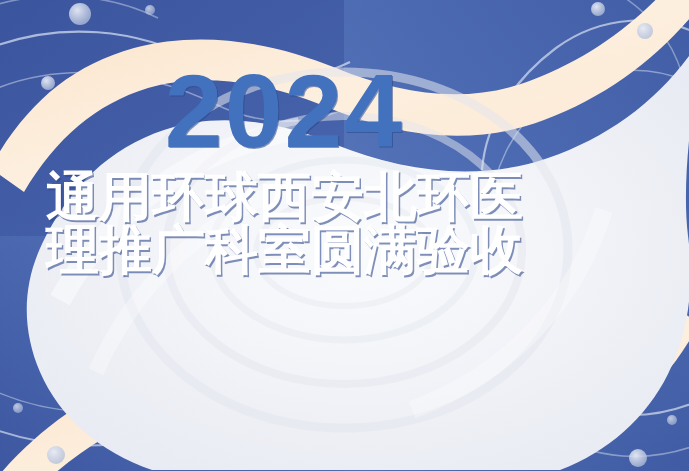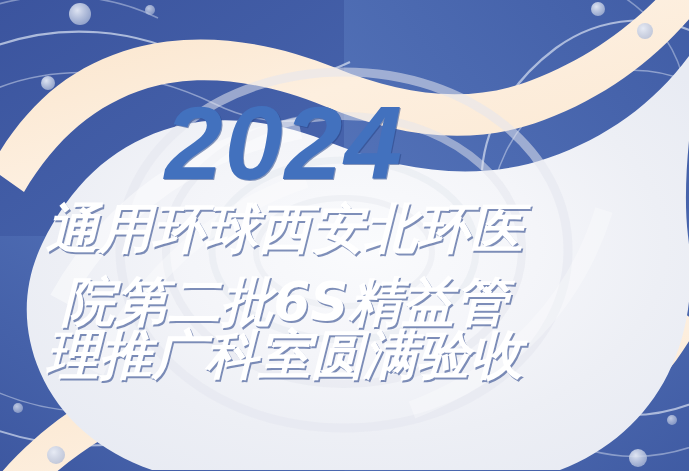--- a/index.html
+++ b/index.html
@@ -31,23 +31,22 @@
   #text-block {
     position:absolute;
     left:0;
     top:0;
     width:569px;
     height:471px;
     display:flex;
     flex-direction:column;
     align-items:center;
     justify-content:flex-start;
-    padding-top:96px;
+    padding-top:64px;
     pointer-events:none;
-    font-style:italic;
   }
 
   .year {
     font-family:"Liberation Sans", sans-serif;
     font-size:104px;
     font-weight:bold;
     line-height:0.92;
     letter-spacing:2px;
     color:#4271BE;
     text-shadow:1px 1px 0 rgba(40,70,135,0.55);
@@ -201,17 +200,16 @@
       <circle cx="56" cy="455" r="9" fill="url(#gDot)"></circle>
       <circle cx="18" cy="408" r="5" fill="url(#gDot)" opacity="0.8"></circle>
       <circle cx="638" cy="458" r="9" fill="url(#gDot)"></circle>
       <circle cx="672" cy="420" r="5" fill="url(#gDot)" opacity="0.8"></circle>
     </g>
   </svg>
 
   <div id="text-block">
     <div class="year">2024</div>
     <div class="cn-line l1">通用环球西安北环医</div>
-    <div class="cn-line l2">院第二批6S精益管</div>
     <div class="cn-line l3">理推广科室圆满验收</div>
   </div>
 
 </div>
 
 </body></html>

